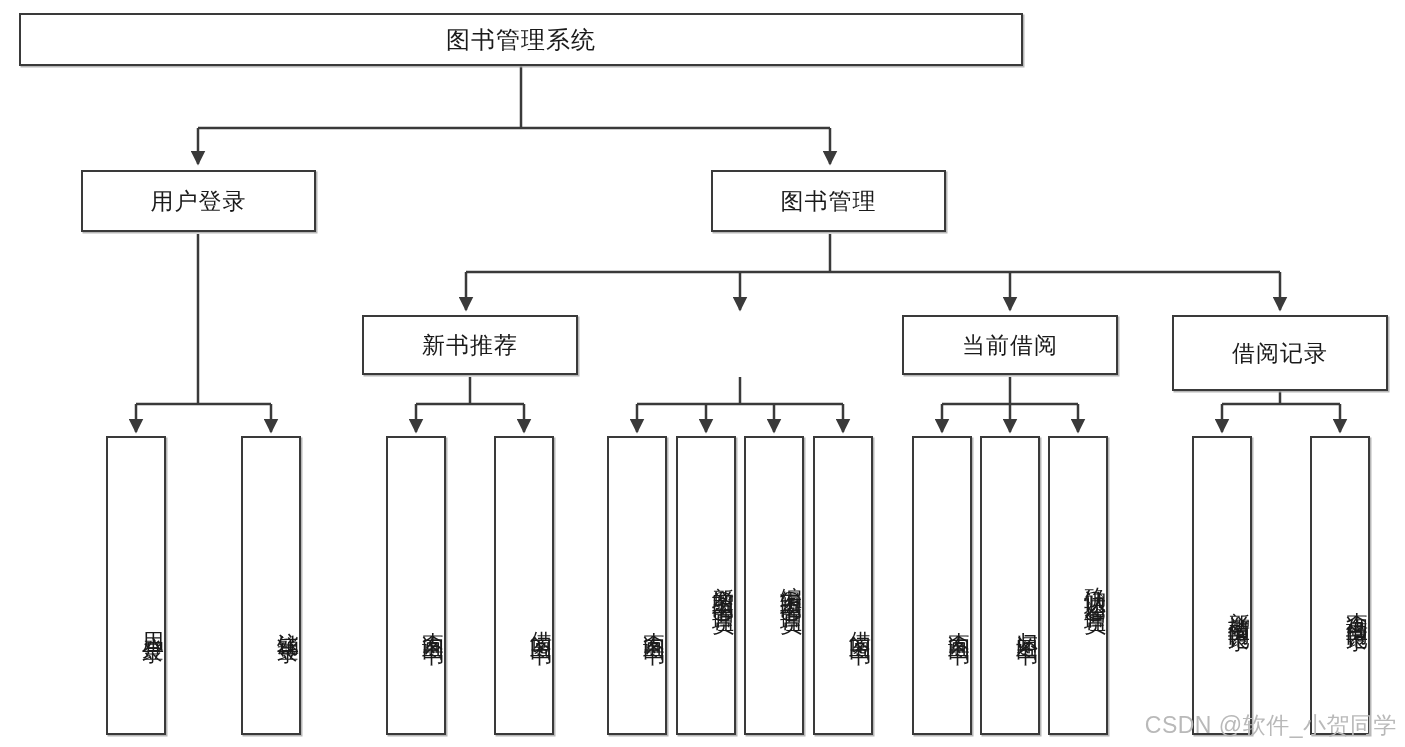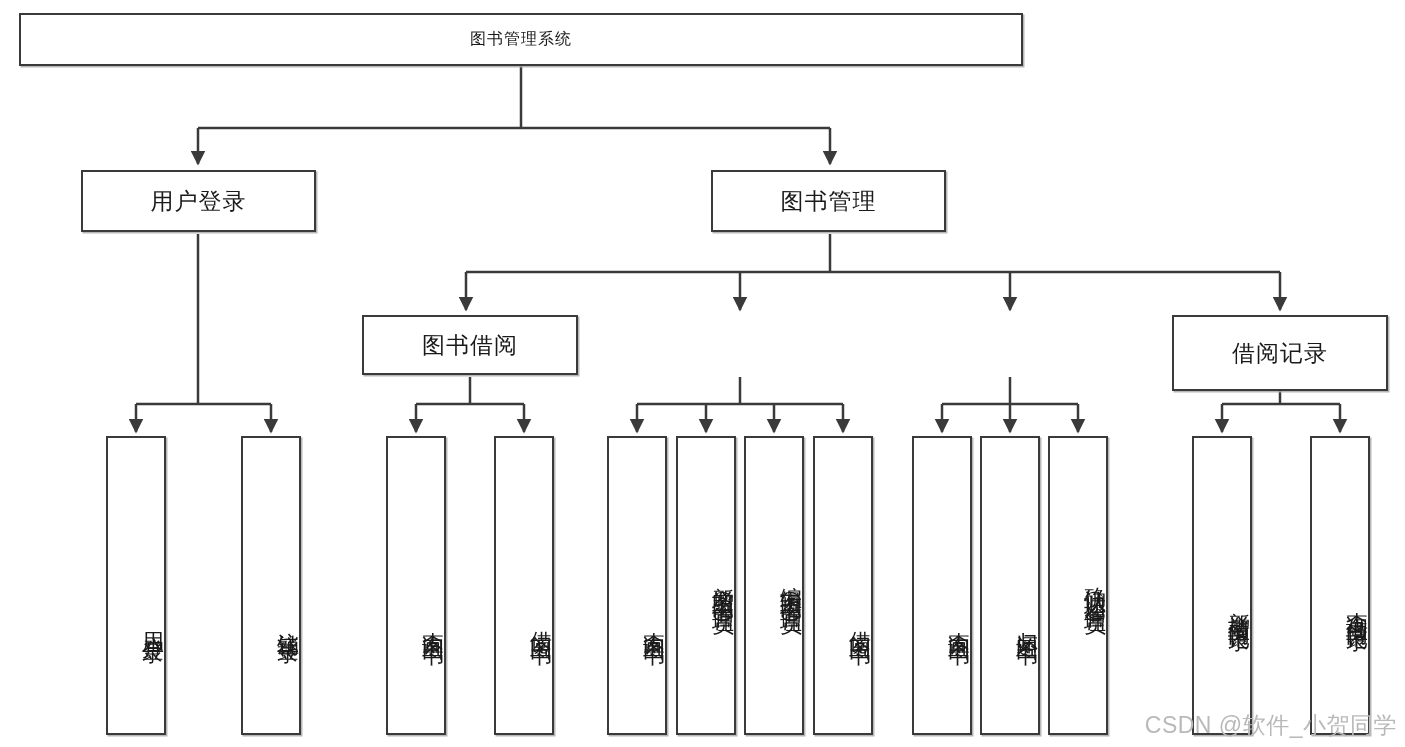--- a/index.html
+++ b/index.html
@@ -25,21 +25,21 @@
     justify-content: center;
     color: #1a1a1a;
     box-shadow: 1.5px 1.5px 0 0 rgba(170,170,170,0.85);
   }
   .node-h {
     font-size: 23px;
     letter-spacing: 1px;
     white-space: nowrap;
   }
   .node-root {
-    font-size: 16px;
+    font-size: 24px;
   }
   .node-v {
     writing-mode: vertical-rl;
     text-orientation: upright;
     font-size: 22px;
     letter-spacing: 4px;
     line-height: 1;
     padding-top: 6px;
     padding-bottom: 6px;
     align-items: flex-start;
@@ -127,24 +127,27 @@
 
   <div class="node node-h" style="left:81px; top:170px; width:235px; height:62px;">
     <span>用户登录</span>
   </div>
 
   <div class="node node-h" style="left:711px; top:170px; width:235px; height:62px;">
     <span>图书管理</span>
   </div>
 
   <div class="node node-h" style="left:362px; top:315px; width:216px; height:60px;">
-    <span>图书借阅</span>
-  </div>
-
-
+    <span>新书推荐</span>
+  </div>
+
+
+  <div class="node node-h" style="left:902px; top:315px; width:216px; height:60px;">
+    <span>当前借阅</span>
+  </div>
 
   <div class="node node-h" style="left:1172px; top:315px; width:216px; height:76px;">
     <span>借阅记录</span>
   </div>
 
   <div class="node node-v" style="left:106px; top:436px; width:60px; height:299px; padding-top:78px;">
     <span>用户登录</span>
   </div>
 
   <div class="node node-v" style="left:241px; top:436px; width:60px; height:299px; padding-top:78px;">

